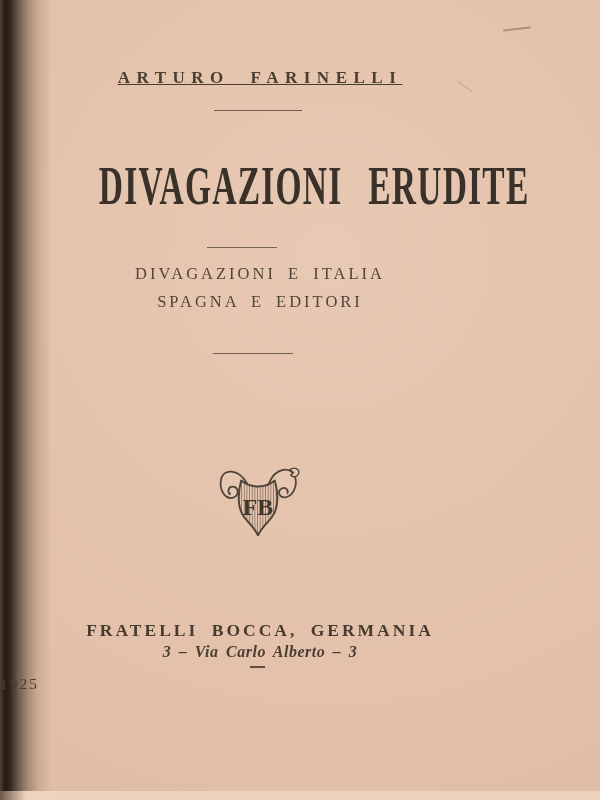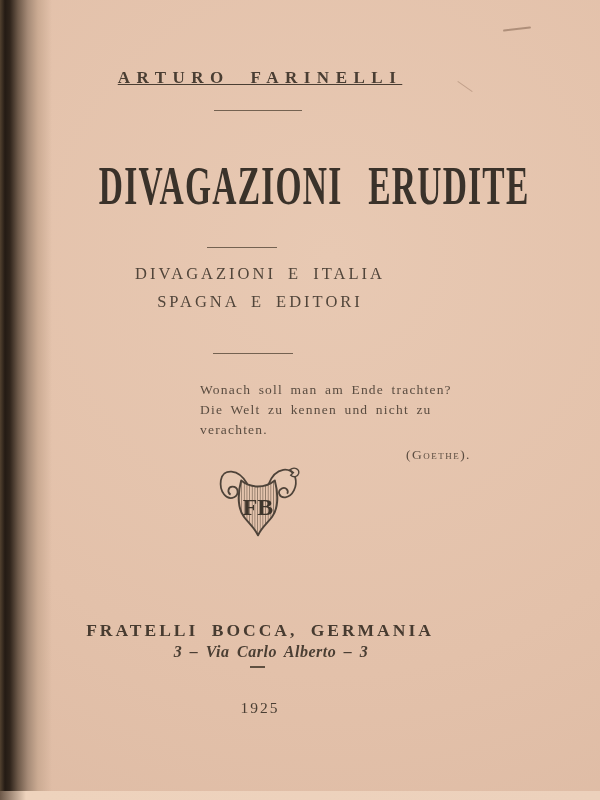--- a/index.html
+++ b/index.html
@@ -66,25 +66,25 @@
     position:absolute;top:602px;left:0;width:520px;text-align:center;
     font-size:15px;letter-spacing:2.5px;color:#4a3e33;
   }
   .imprint-publisher{
     position:absolute;top:620px;left:0;width:520px;text-align:center;
     font-size:17.5px;font-weight:bold;letter-spacing:3px;word-spacing:6px;color:#473b30;
   }
   .imprint-address{
     position:absolute;top:643px;left:0;width:520px;text-align:center;
     font-size:16px;font-style:italic;font-weight:bold;letter-spacing:.5px;
-    word-spacing:3px;color:#4a3e33;margin-left:11px;
+    word-spacing:3px;color:#4a3e33;
   }
   .imprint-dash{position:absolute;top:666px;left:250px;width:15px;height:2px;background:#5f5041;}
   .imprint-year{
-    position:absolute;top:699px;left:0;width:520px;text-align:center;
+    position:absolute;top:675px;left:0;width:520px;text-align:left;
     font-size:15.5px;letter-spacing:2px;color:#4a3e33;
   }
 </style>
 </head>
 <body>
 
 <div class="page">
 
   <div class="gutter"></div>
 
@@ -96,25 +96,20 @@
 
   <div class="title">DIVAGAZIONI ERUDITE</div>
   <div class="rule r2"></div>
 
   <div class="subtitles">
     <div>DIVAGAZIONI E ITALIA</div>
     <div>SPAGNA E EDITORI</div>
   </div>
   <div class="rule r3"></div>
 
-  <div class="epigraph">
-    <div>Wonach soll man am Ende trachten?</div>
-    <div>Die Welt zu kennen und nicht zu verachten.</div>
-    <div class="attribution">(Goethe).</div>
-  </div>
 
   <svg class="emblem" viewBox="0 0 100 104">
     <defs>
       <pattern id="hatch" width="3" height="3" patternUnits="userSpaceOnUse">
         <line x1="1.5" y1="0" x2="1.5" y2="3" stroke="#6b5a4a" stroke-width="0.7"></line>
       </pattern>
     </defs>
 
     <path d="M38,26 C28,8 10,8 8,22 C6,35 15,45 23,41 C29,38 28,29 21,29 C16,29 15,36 19,38" fill="#e6c8b2" stroke="#4e4339" stroke-width="2" stroke-linejoin="round"></path>
 

